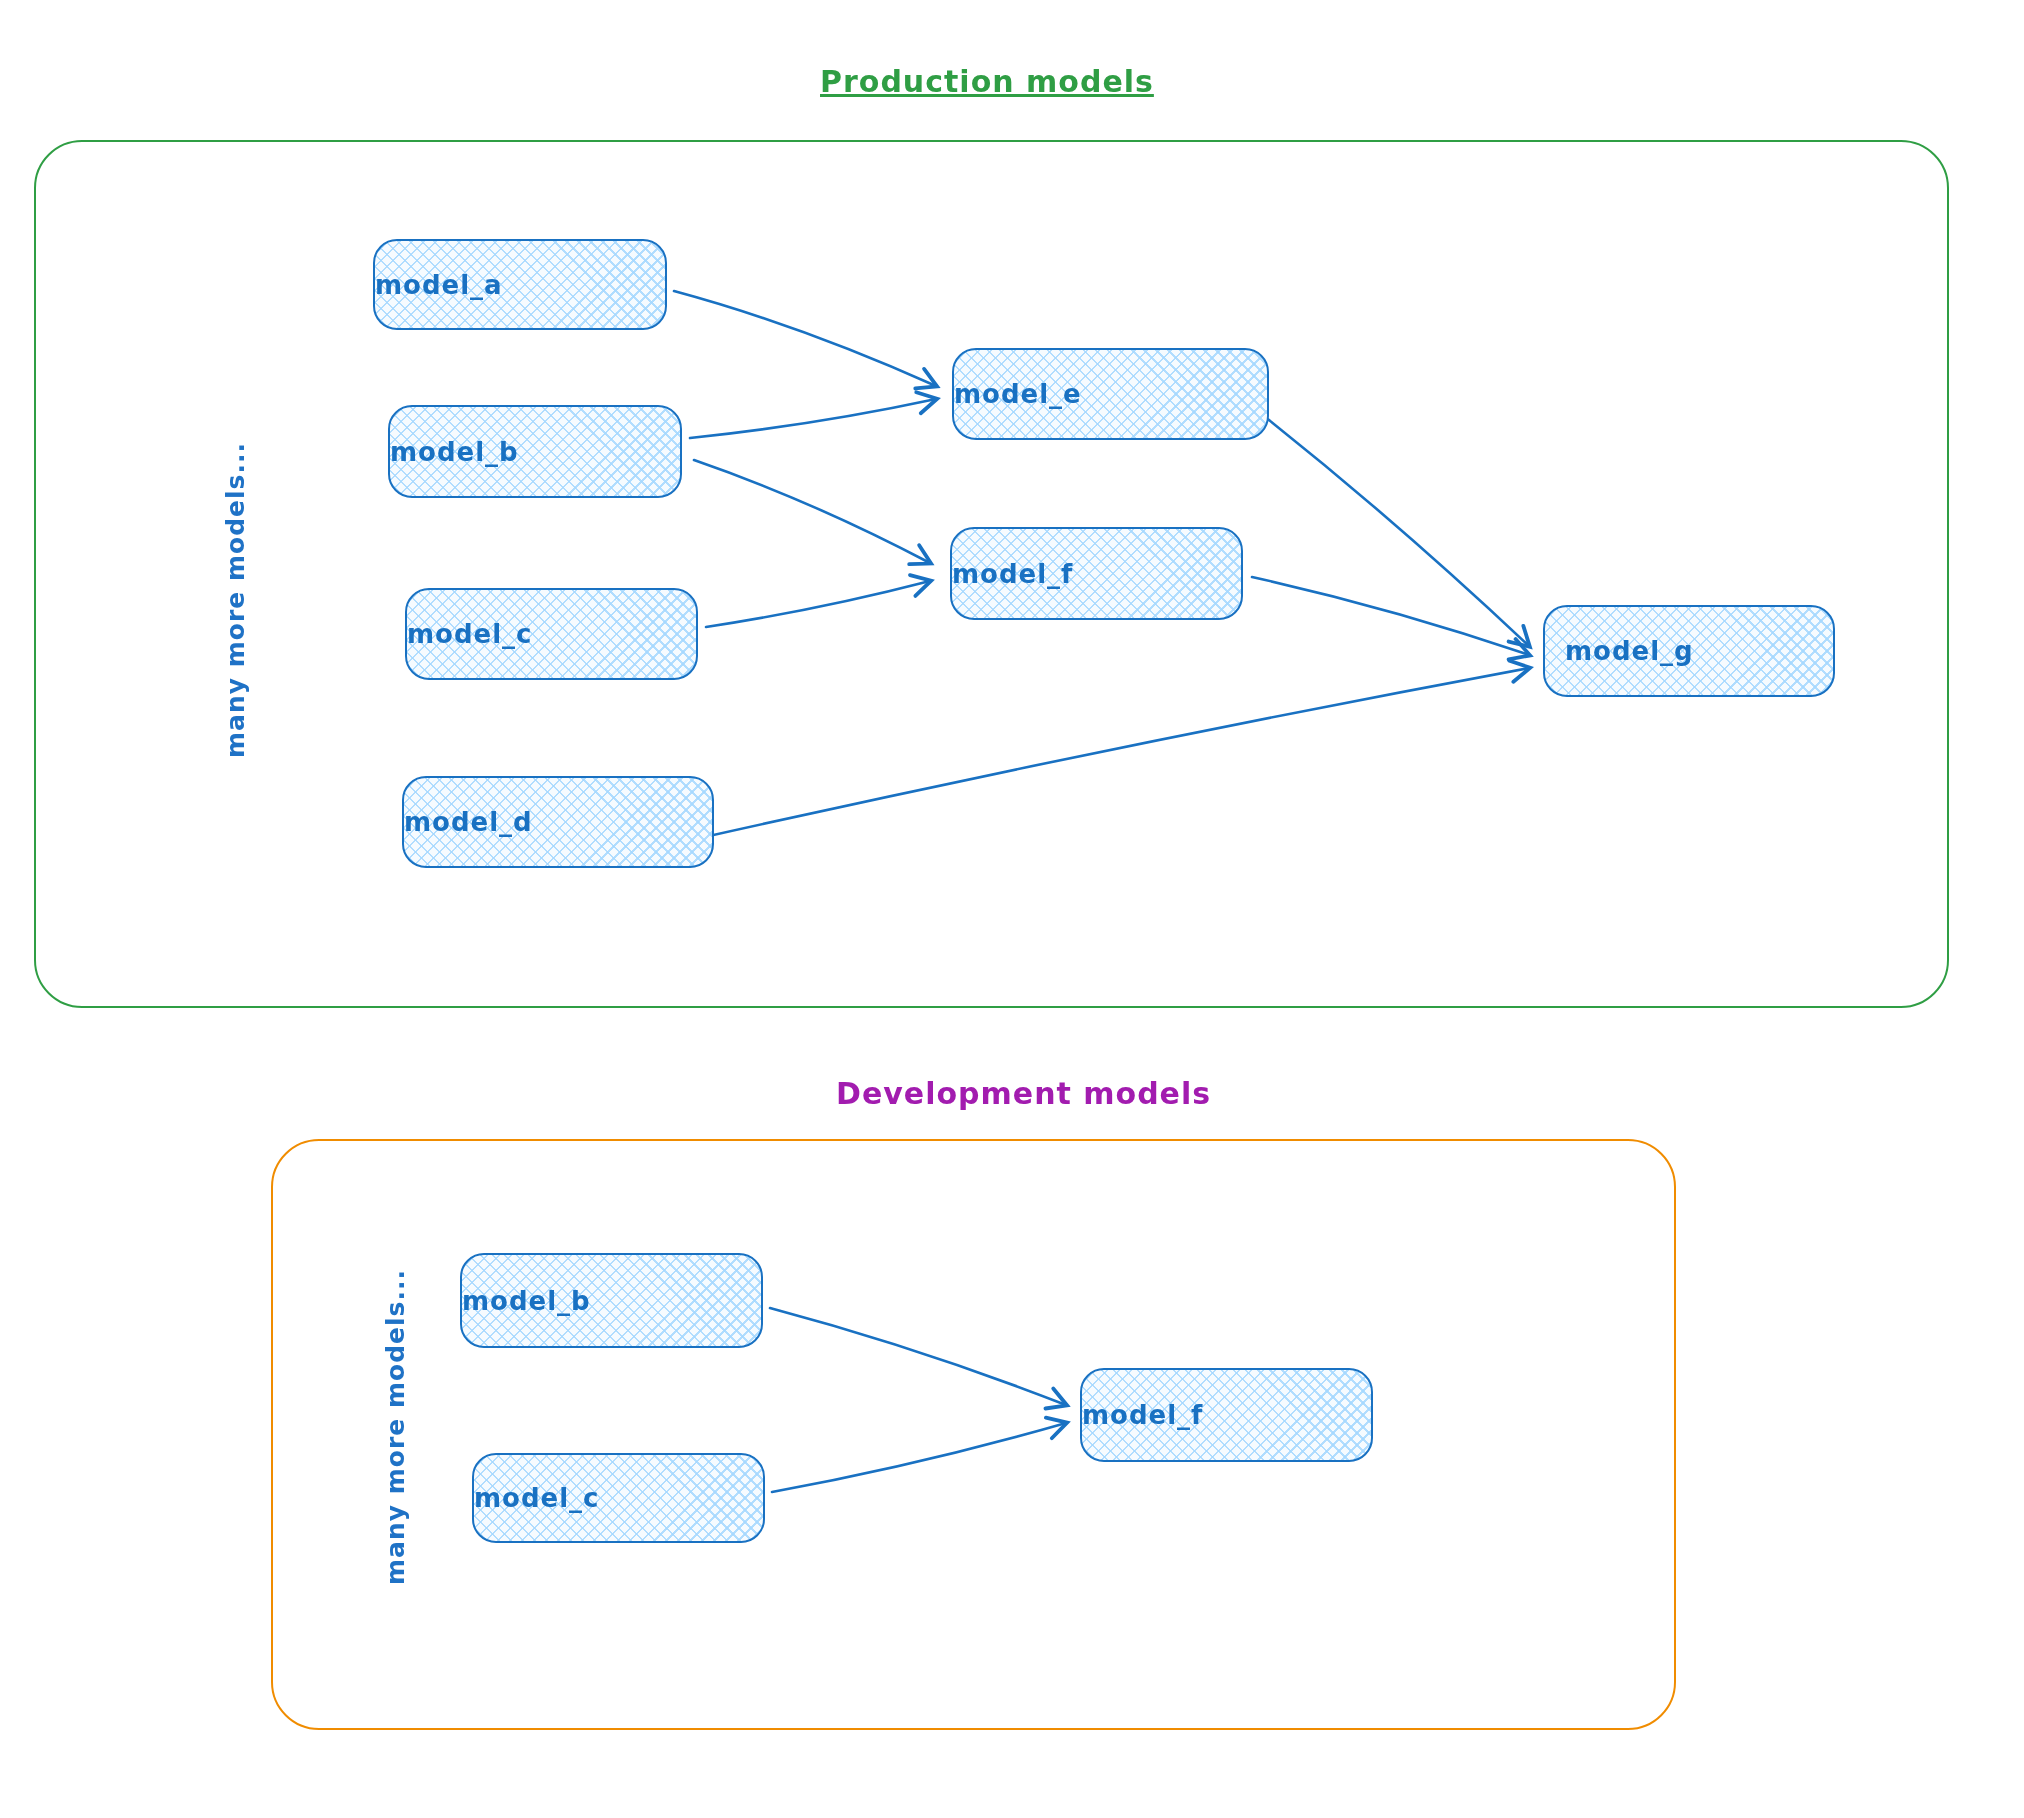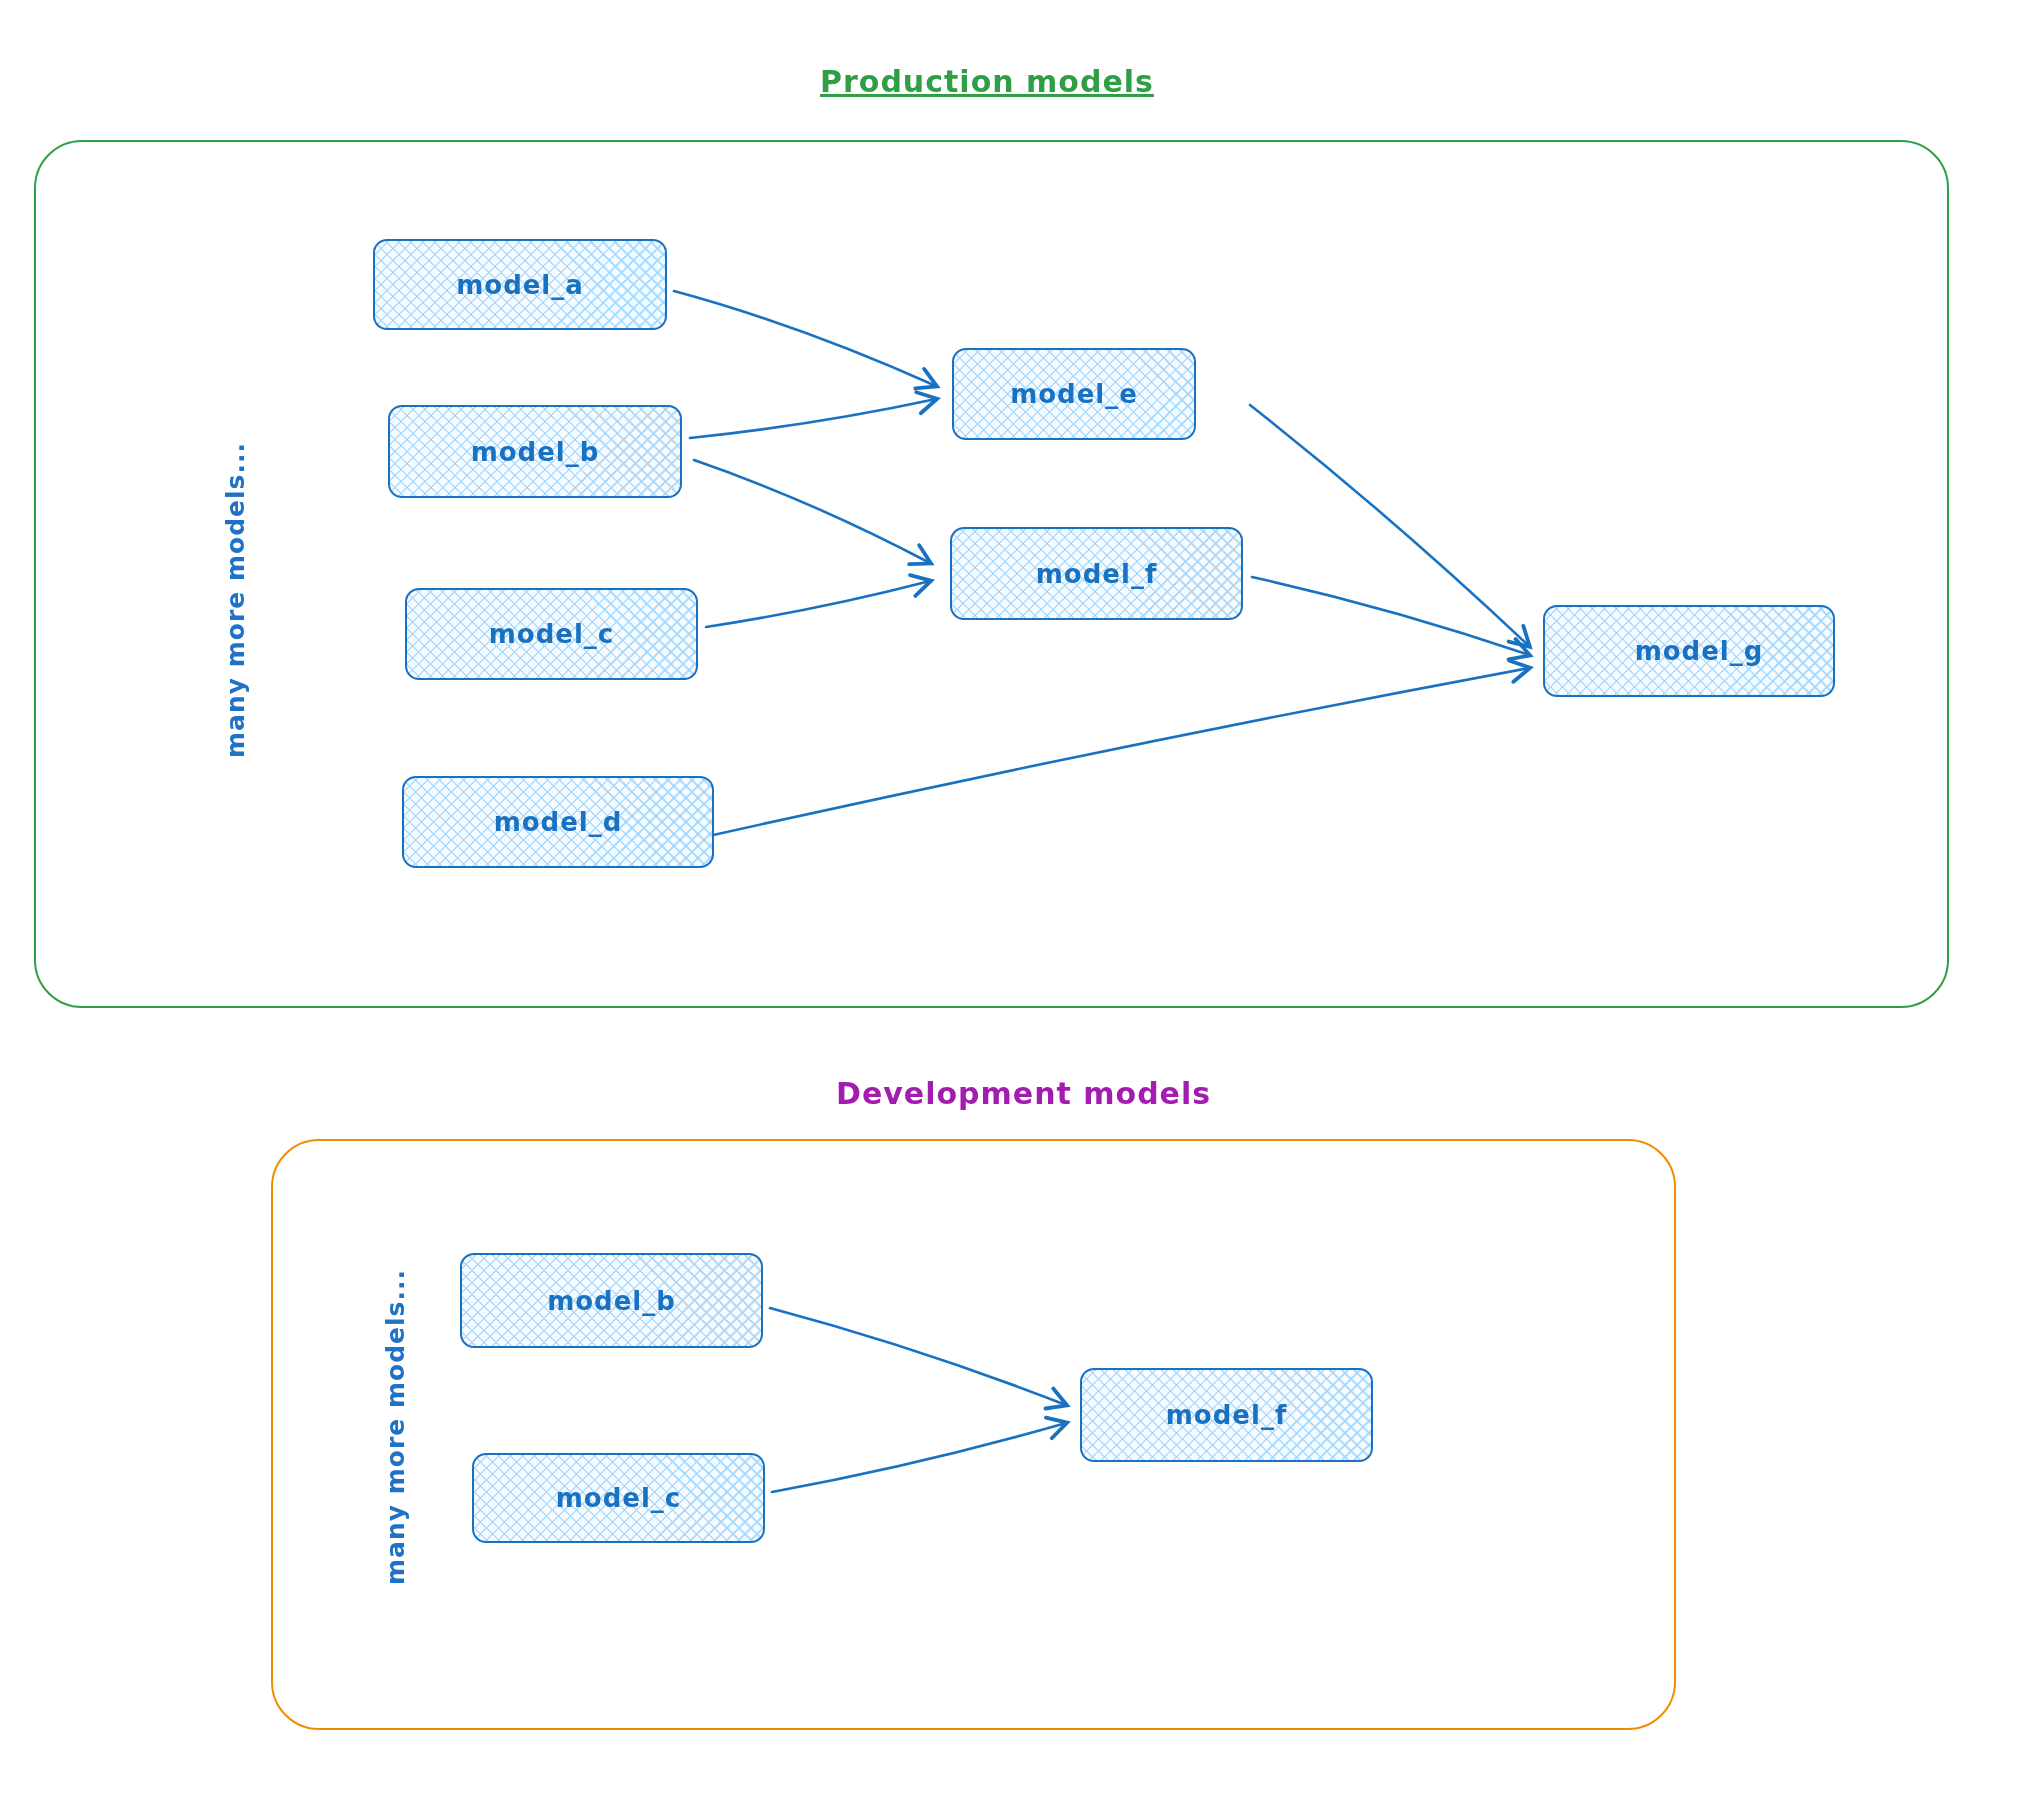--- a/index.html
+++ b/index.html
@@ -42,40 +42,40 @@
     text-align:center;
     transform:rotate(-90deg);
     white-space:nowrap;
   }
   .side-label-production{left:76px;top:585px;}
   .side-label-development{left:236px;top:1412px;}
   .node{
     position:absolute;
     box-sizing:border-box;
     border:2.5px solid #1971c2;
-    border-radius:14px;
-    display:flex;align-items:center;justify-content:center;
+    border-radius:24px;
+    display:flex;align-items:center;
     background:
       repeating-linear-gradient(45deg, rgba(165,216,255,0.85) 0px, rgba(165,216,255,0.85) 1.8px, transparent 1.8px, transparent 8.5px),
       repeating-linear-gradient(135deg, rgba(165,216,255,0.85) 0px, rgba(165,216,255,0.85) 1.8px, transparent 1.8px, transparent 8.5px),
       #f6fbff;
   }
   .node-label{
     color:#1971c2;
     font-size:26px;
     font-weight:600;
     letter-spacing:1px;
     white-space:nowrap;
   }
   
   .n-a{left:373px;top:239px;width:294px;height:91px;}
   .n-b{left:388px;top:405px;width:294px;height:93px;}
   .n-c{left:405px;top:588px;width:293px;height:92px;}
   .n-d{left:402px;top:776px;width:312px;height:92px;}
-  .n-e{left:952px;top:348px;width:244px;height:92px;}
+  .n-e{left:952px;top:348px;width:317px;height:92px;}
   .n-f{left:950px;top:527px;width:293px;height:93px;}
   .n-g{left:1543px;top:605px;width:292px;height:92px;padding-left:20px;}
   
   .n-b2{left:460px;top:1253px;width:303px;height:95px;}
   .n-c2{left:472px;top:1453px;width:293px;height:90px;}
   .n-f2{left:1080px;top:1368px;width:293px;height:94px;}
   .edge-layer{
     position:absolute;left:0;top:0;width:2024px;height:1818px;
     pointer-events:none;
   }

